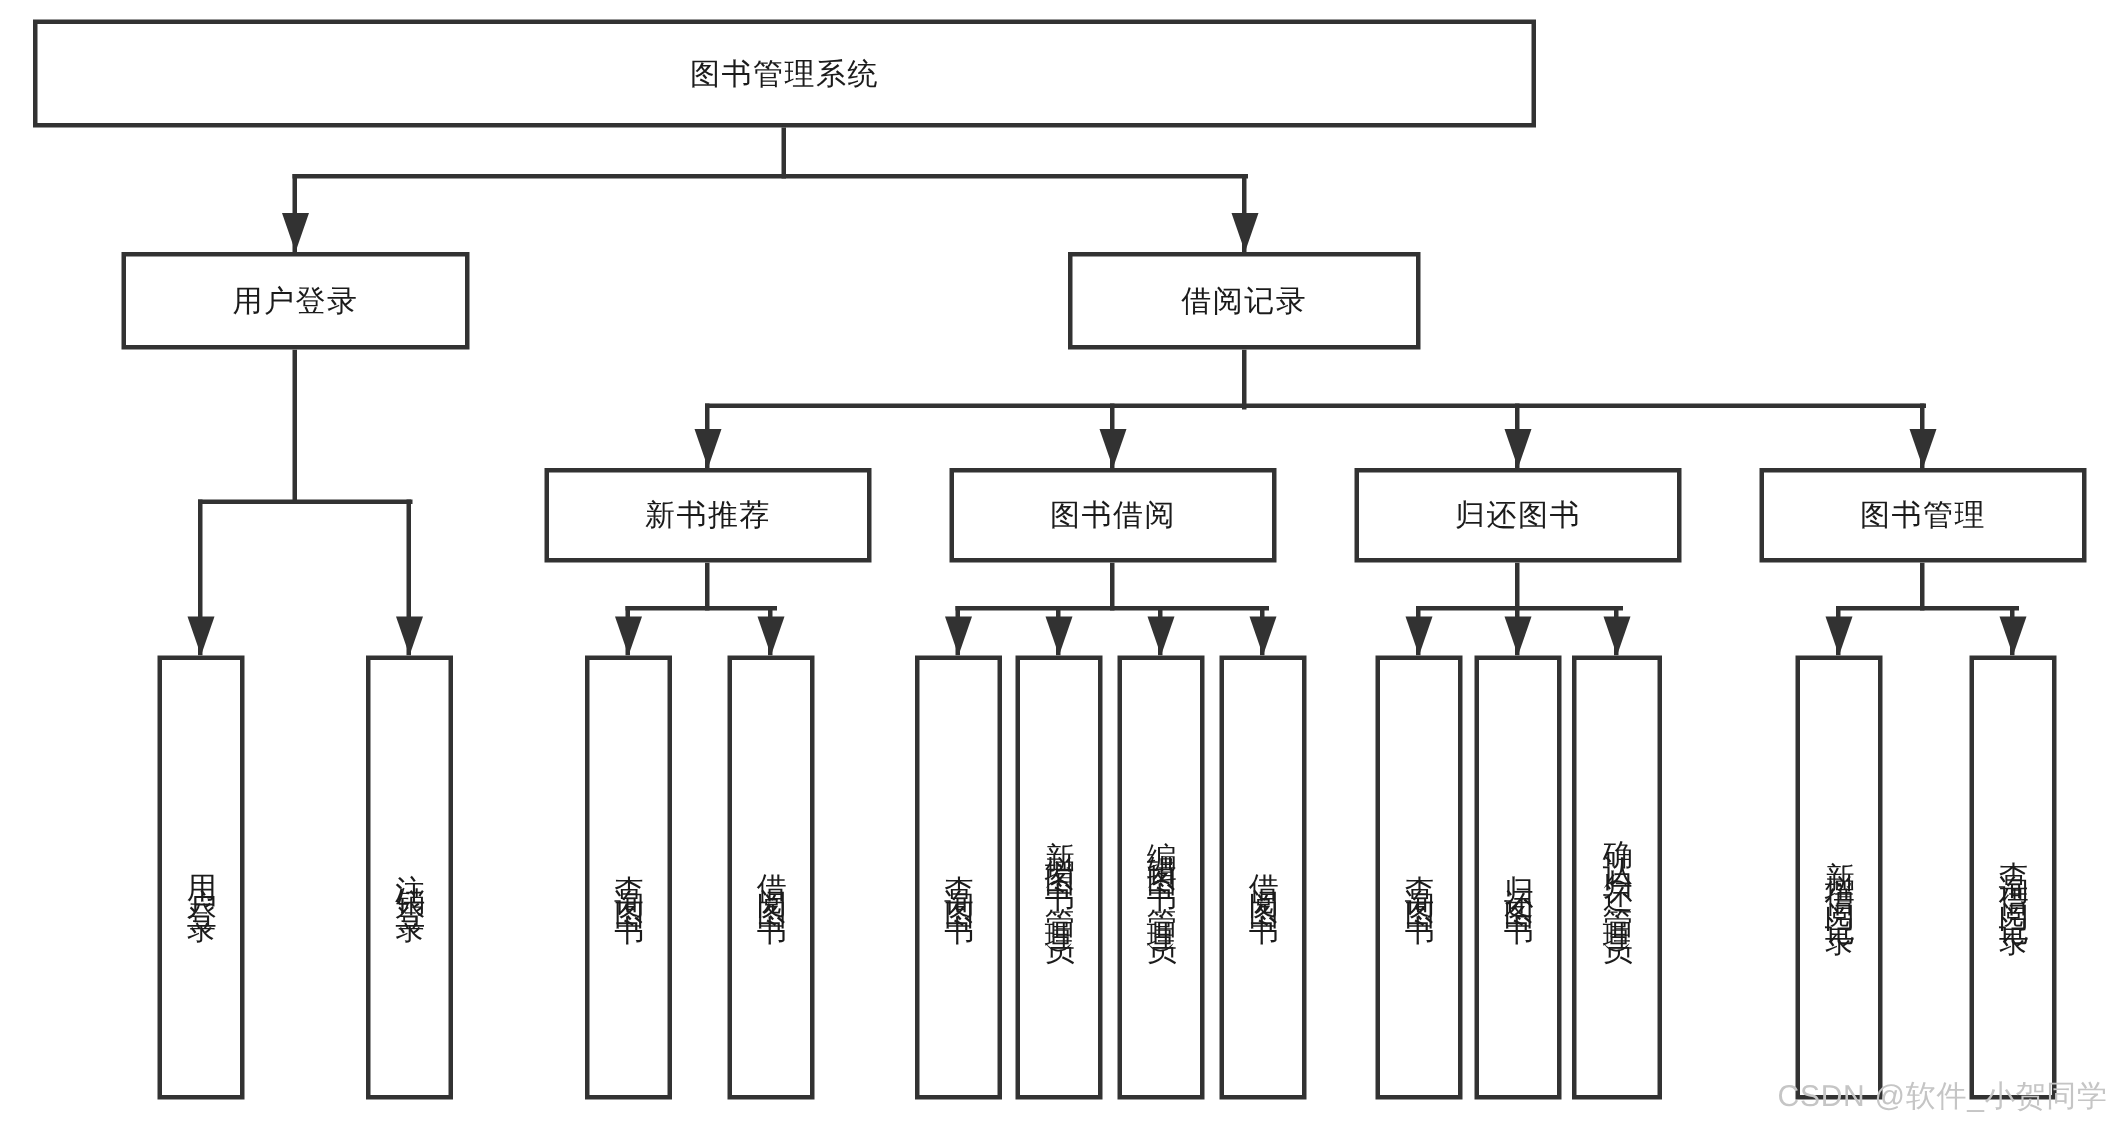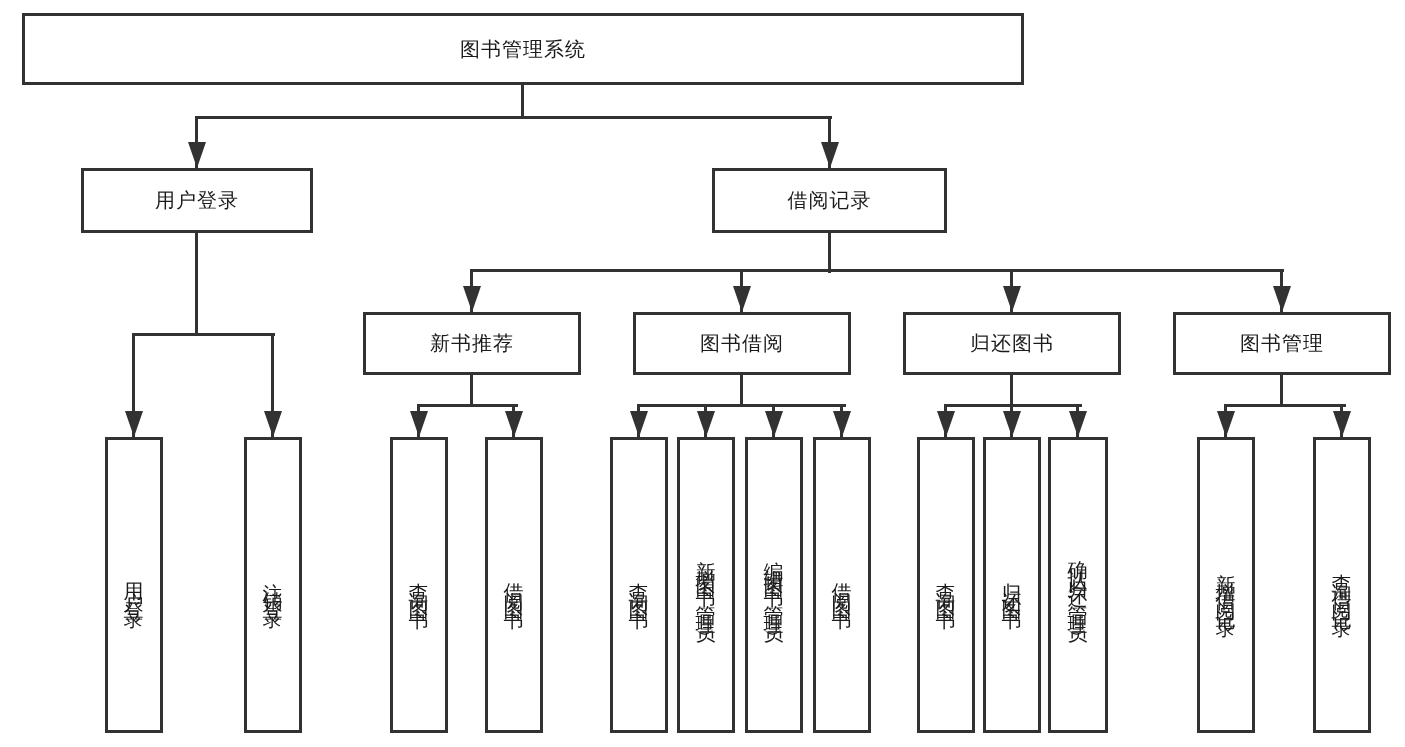--- a/index.html
+++ b/index.html
@@ -157,14 +157,15 @@
     <span>确认归还（管理员）</span>
   </div>
 
   <div class="vbox" style="left:1197px;top:437px;width:58px;height:296px">
     <span>新增借阅记录</span>
   </div>
   <div class="vbox" style="left:1313px;top:437px;width:58px;height:296px">
     <span>查询借阅记录</span>
   </div>
 
+  <div class="watermark">CSDN @软件_小贺同学</div>
 
 </div>
 
 </body></html>

